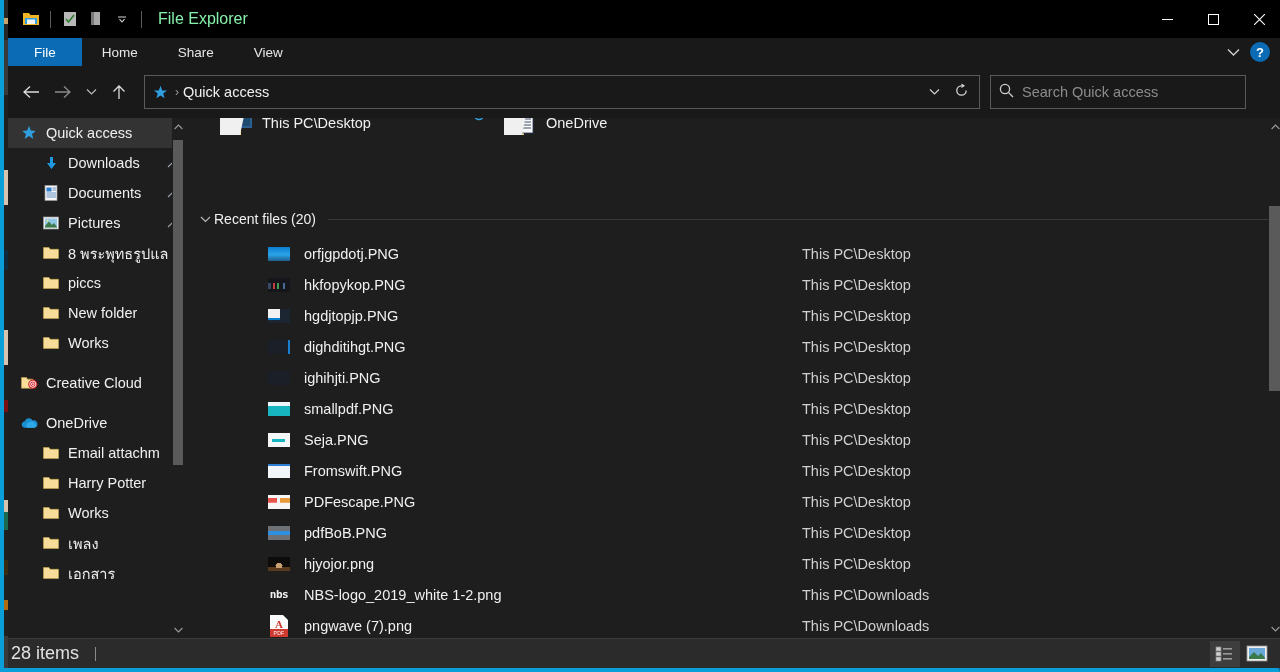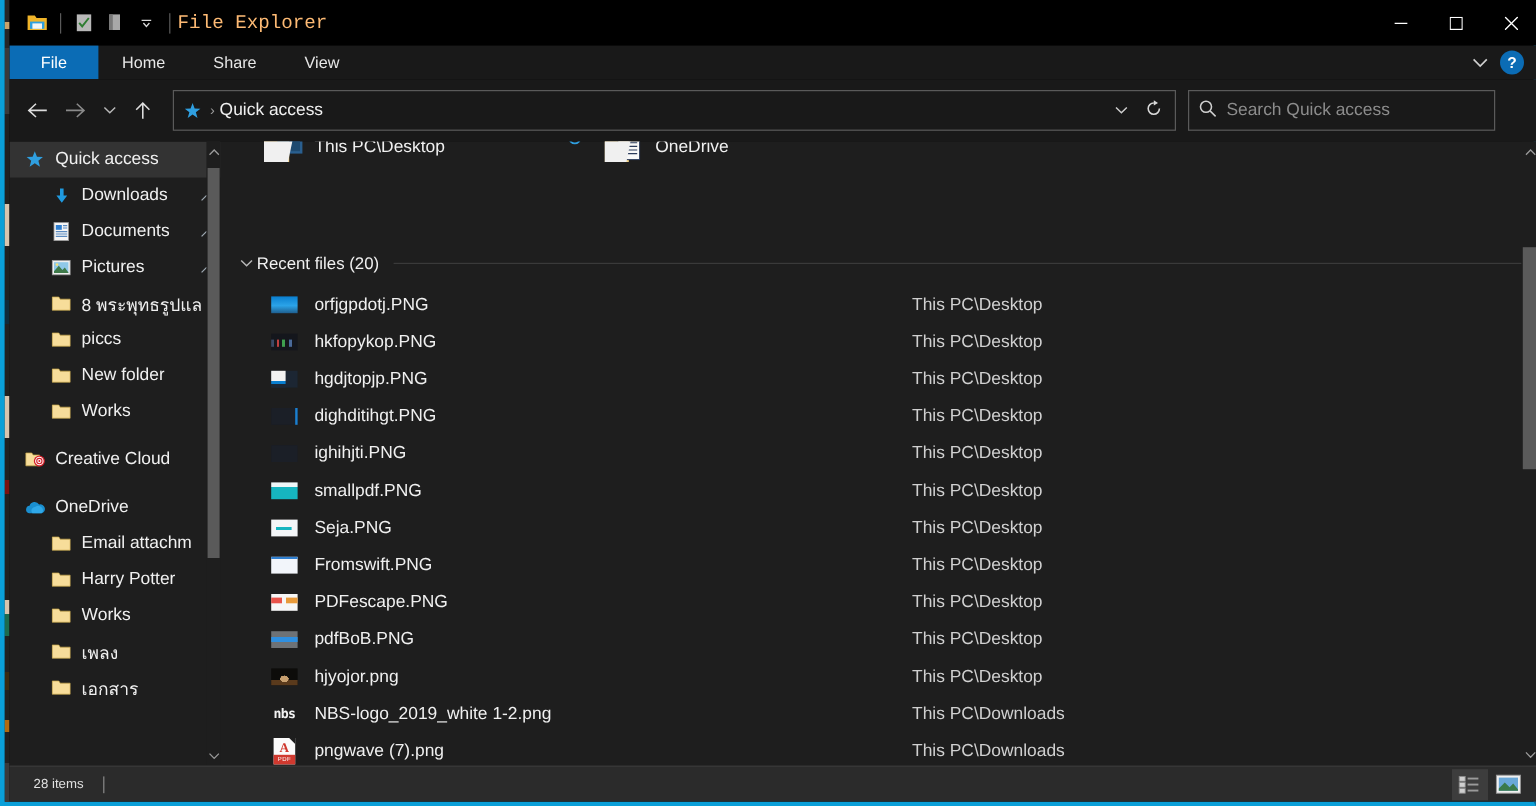--- a/index.html
+++ b/index.html
@@ -42,22 +42,22 @@
     background: #000000;
     display: flex; align-items: center;
   }
   .qat { display: flex; align-items: center; padding-left: 10px; gap: 0px; }
   .qat-btn {
     width: 26px; height: 26px;
     display: flex; align-items: center; justify-content: center;
   }
   .sep { width: 1px; height: 17px; background: #5a5a5a; margin: 0 6px; }
   #app-title {
-    color: #fdba74; font-size: 16px; 
-    font-family: Liberation Mono, monospace; white-space: nowrap;
+    color: #86efac; font-size: 16px; margin-left: 10px;
+    font-family: Liberation Sans, sans-serif; white-space: nowrap;
   }
   #wincontrols { margin-left: auto; display: flex; height: 38px; }
   .wc {
     width: 46px; height: 38px; display: flex; align-items: center;
     justify-content: center; color: #ffffff;
   }
 
   
   #ribbon {
     position: absolute; left: 4px; top: 38px; width: 1274px; height: 28px;
@@ -187,21 +187,21 @@
   #group-chevron { width: 18px; color: #b8b8b8; font-size: 11px;
     display: flex; align-items: center; justify-content: center; }
   #group-title { color: #f0f0f0; font-size: 14px; margin-right: 12px;
     white-space: nowrap; }
   #group-rule { flex: 1; height: 1px; background: #3a3a3a; }
 
   
   #filelist { margin-top: 6px; }
   .frow {
     height: 31px; display: flex; align-items: center;
-    padding-left: 40px; color: #f0f0f0; font-size: 14.5px;
+    padding-left: 40px; color: #f0f0f0; font-size: 14.5px; margin-left: 42px;
   }
   .frow .ficonwrap {
     width: 26px; flex: 0 0 26px; display: flex; align-items: center;
     justify-content: center; margin-right: 12px;
   }
   .frow .fname { flex: 0 0 498px; white-space: nowrap; overflow: hidden; }
   .frow .fpath { color: #d0d0d0; white-space: nowrap; }
 
   
   .thumb { width: 22px; height: 14px; background: #2b2b2b; display: block; }
@@ -257,21 +257,21 @@
     position: absolute; left: 1px; top: 88px; width: 12px; height: 185px;
     background: #5a5a5a;
   }
 
   
   #statusbar {
     position: absolute; left: 4px; top: 638px; width: 1274px; height: 30px;
     background: #2b2b2b; display: flex; align-items: center;
     border-top: 1px solid #3a3a3a;
   }
-  #status-text { color: #e0e0e0; font-size: 11px; margin-left: 20px; }
+  #status-text { color: #e0e0e0; font-size: 18px; margin-left: 3px; }
   #status-sep { width: 1px; height: 14px; background: #8a8a8a;
     margin-left: 16px; }
   #viewbtns { margin-left: auto; display: flex; gap: 2px;
     padding-right: 10px; }
   .viewbtn { width: 30px; height: 26px; display: flex; align-items: center;
     justify-content: center; }
   .viewbtn.active { background: #3d3d3d; }
 </style>
 </head>
 <body>

